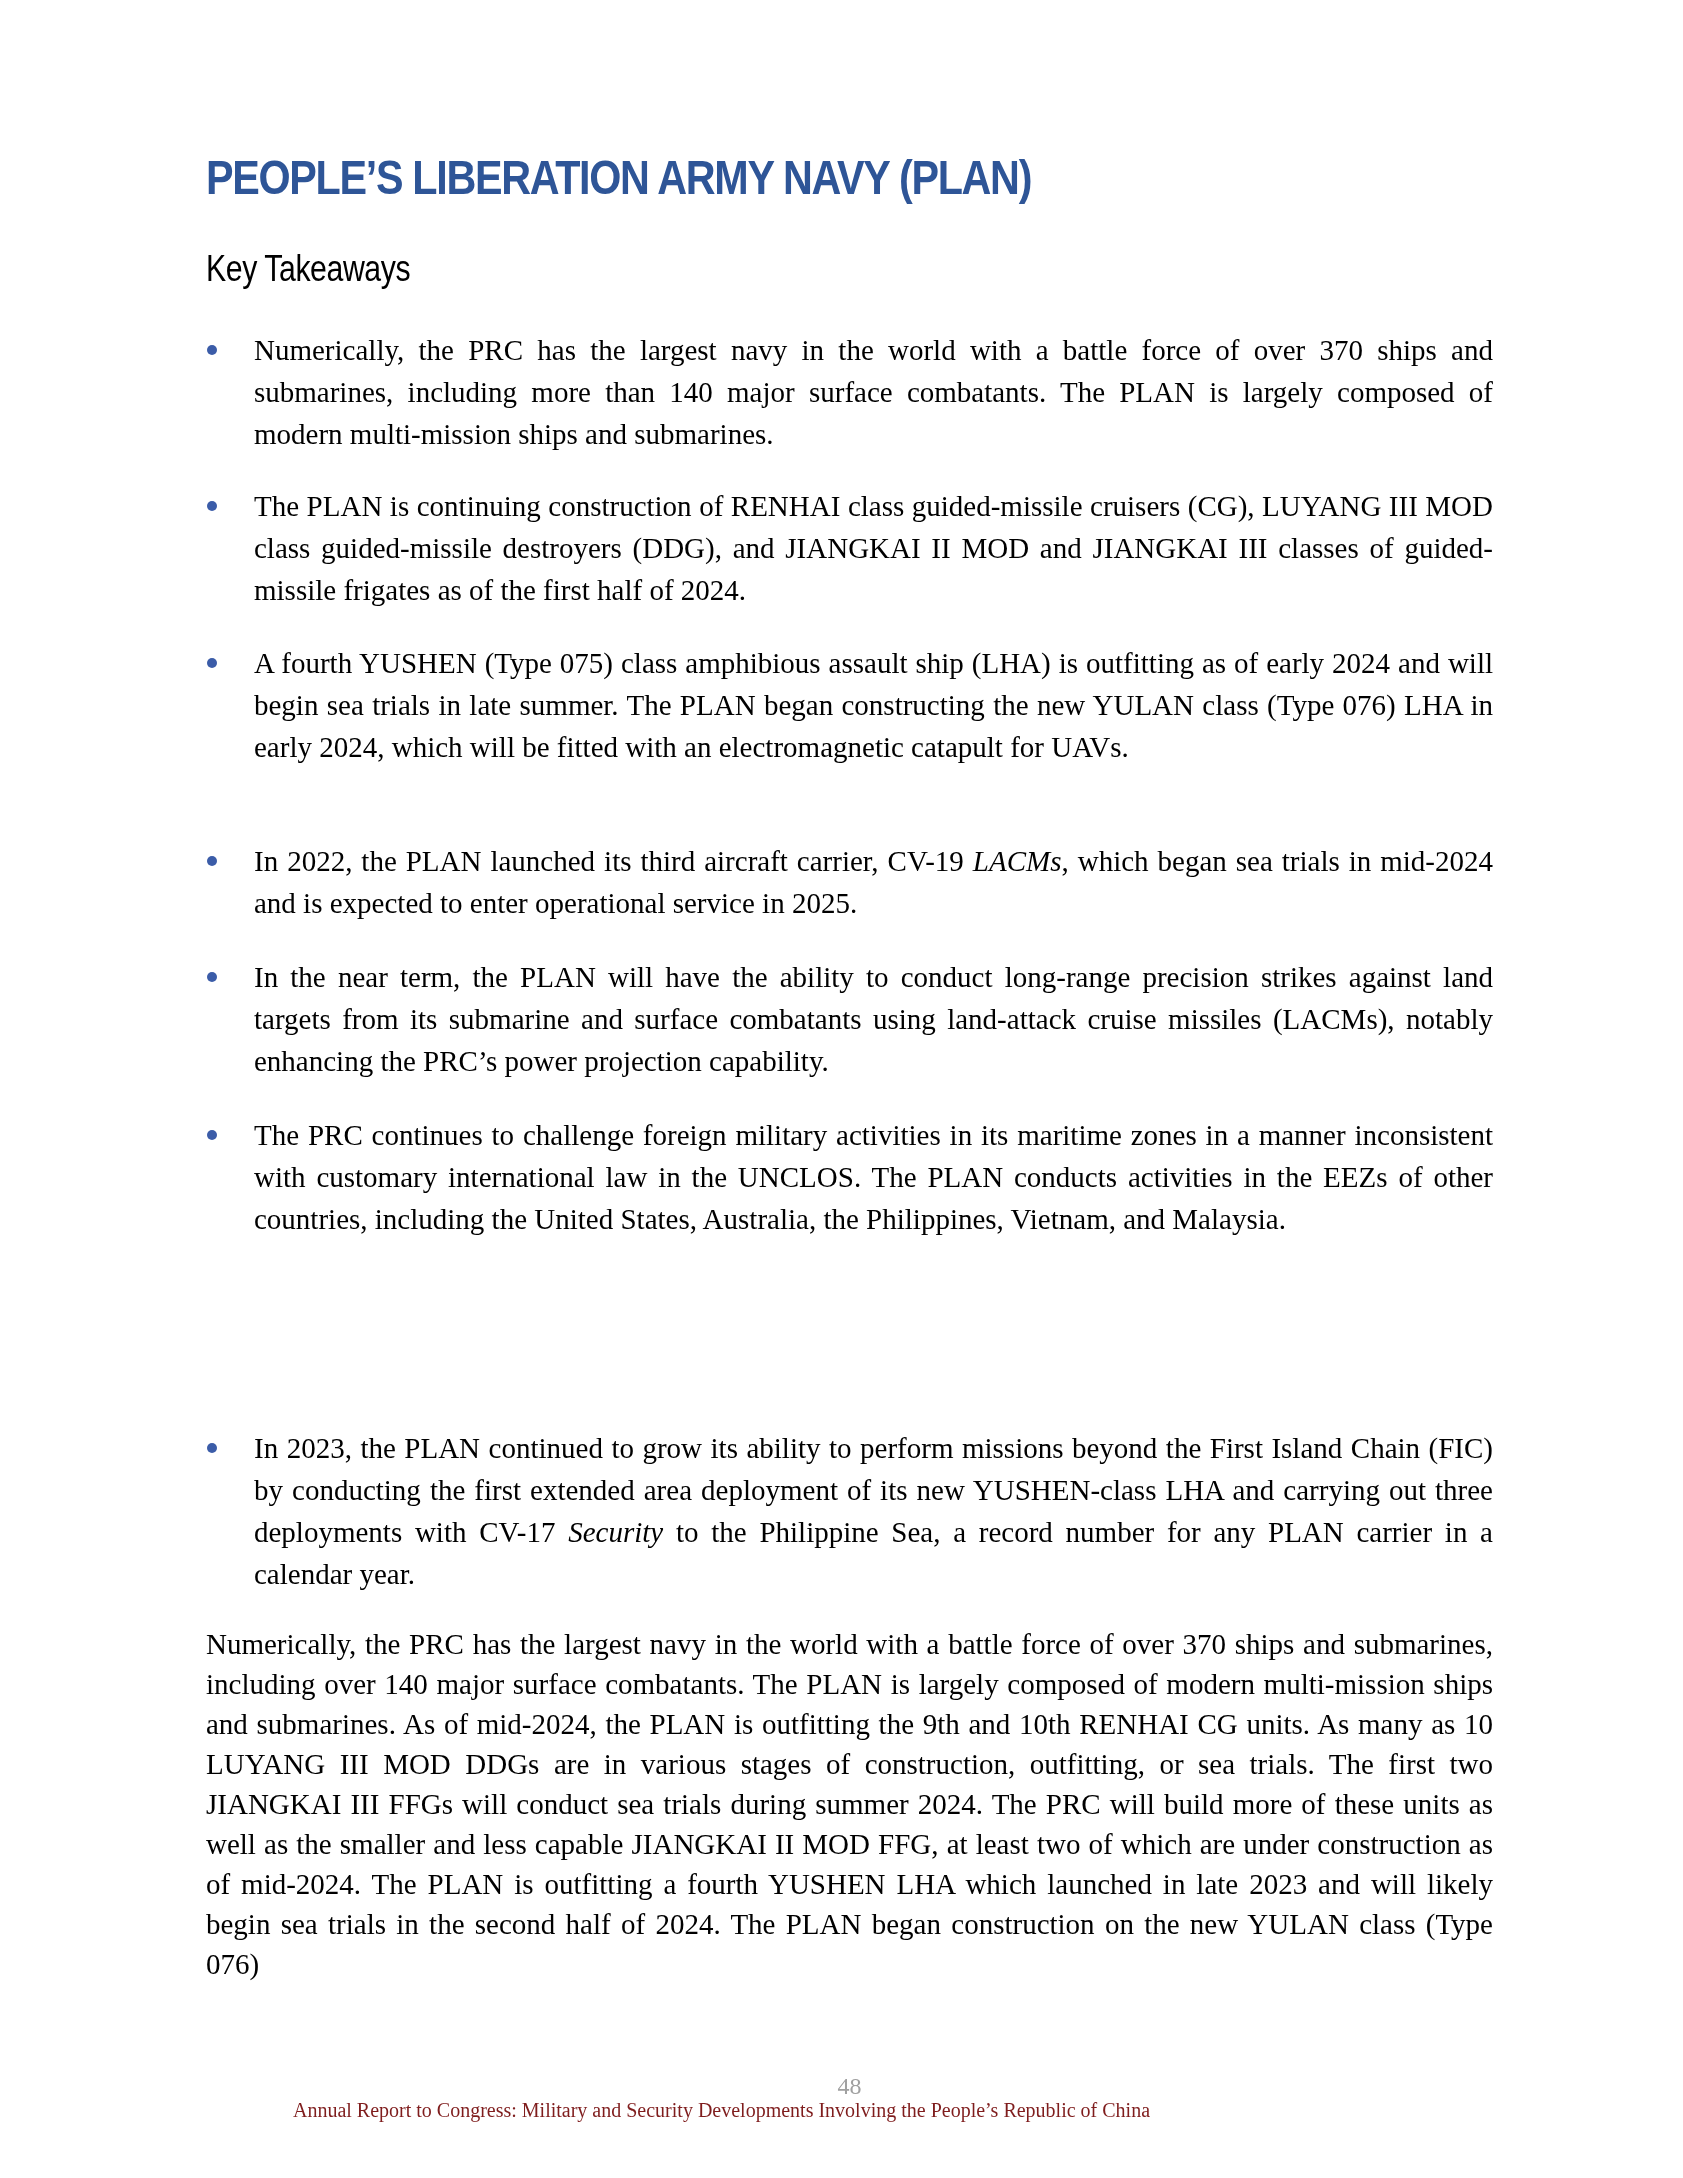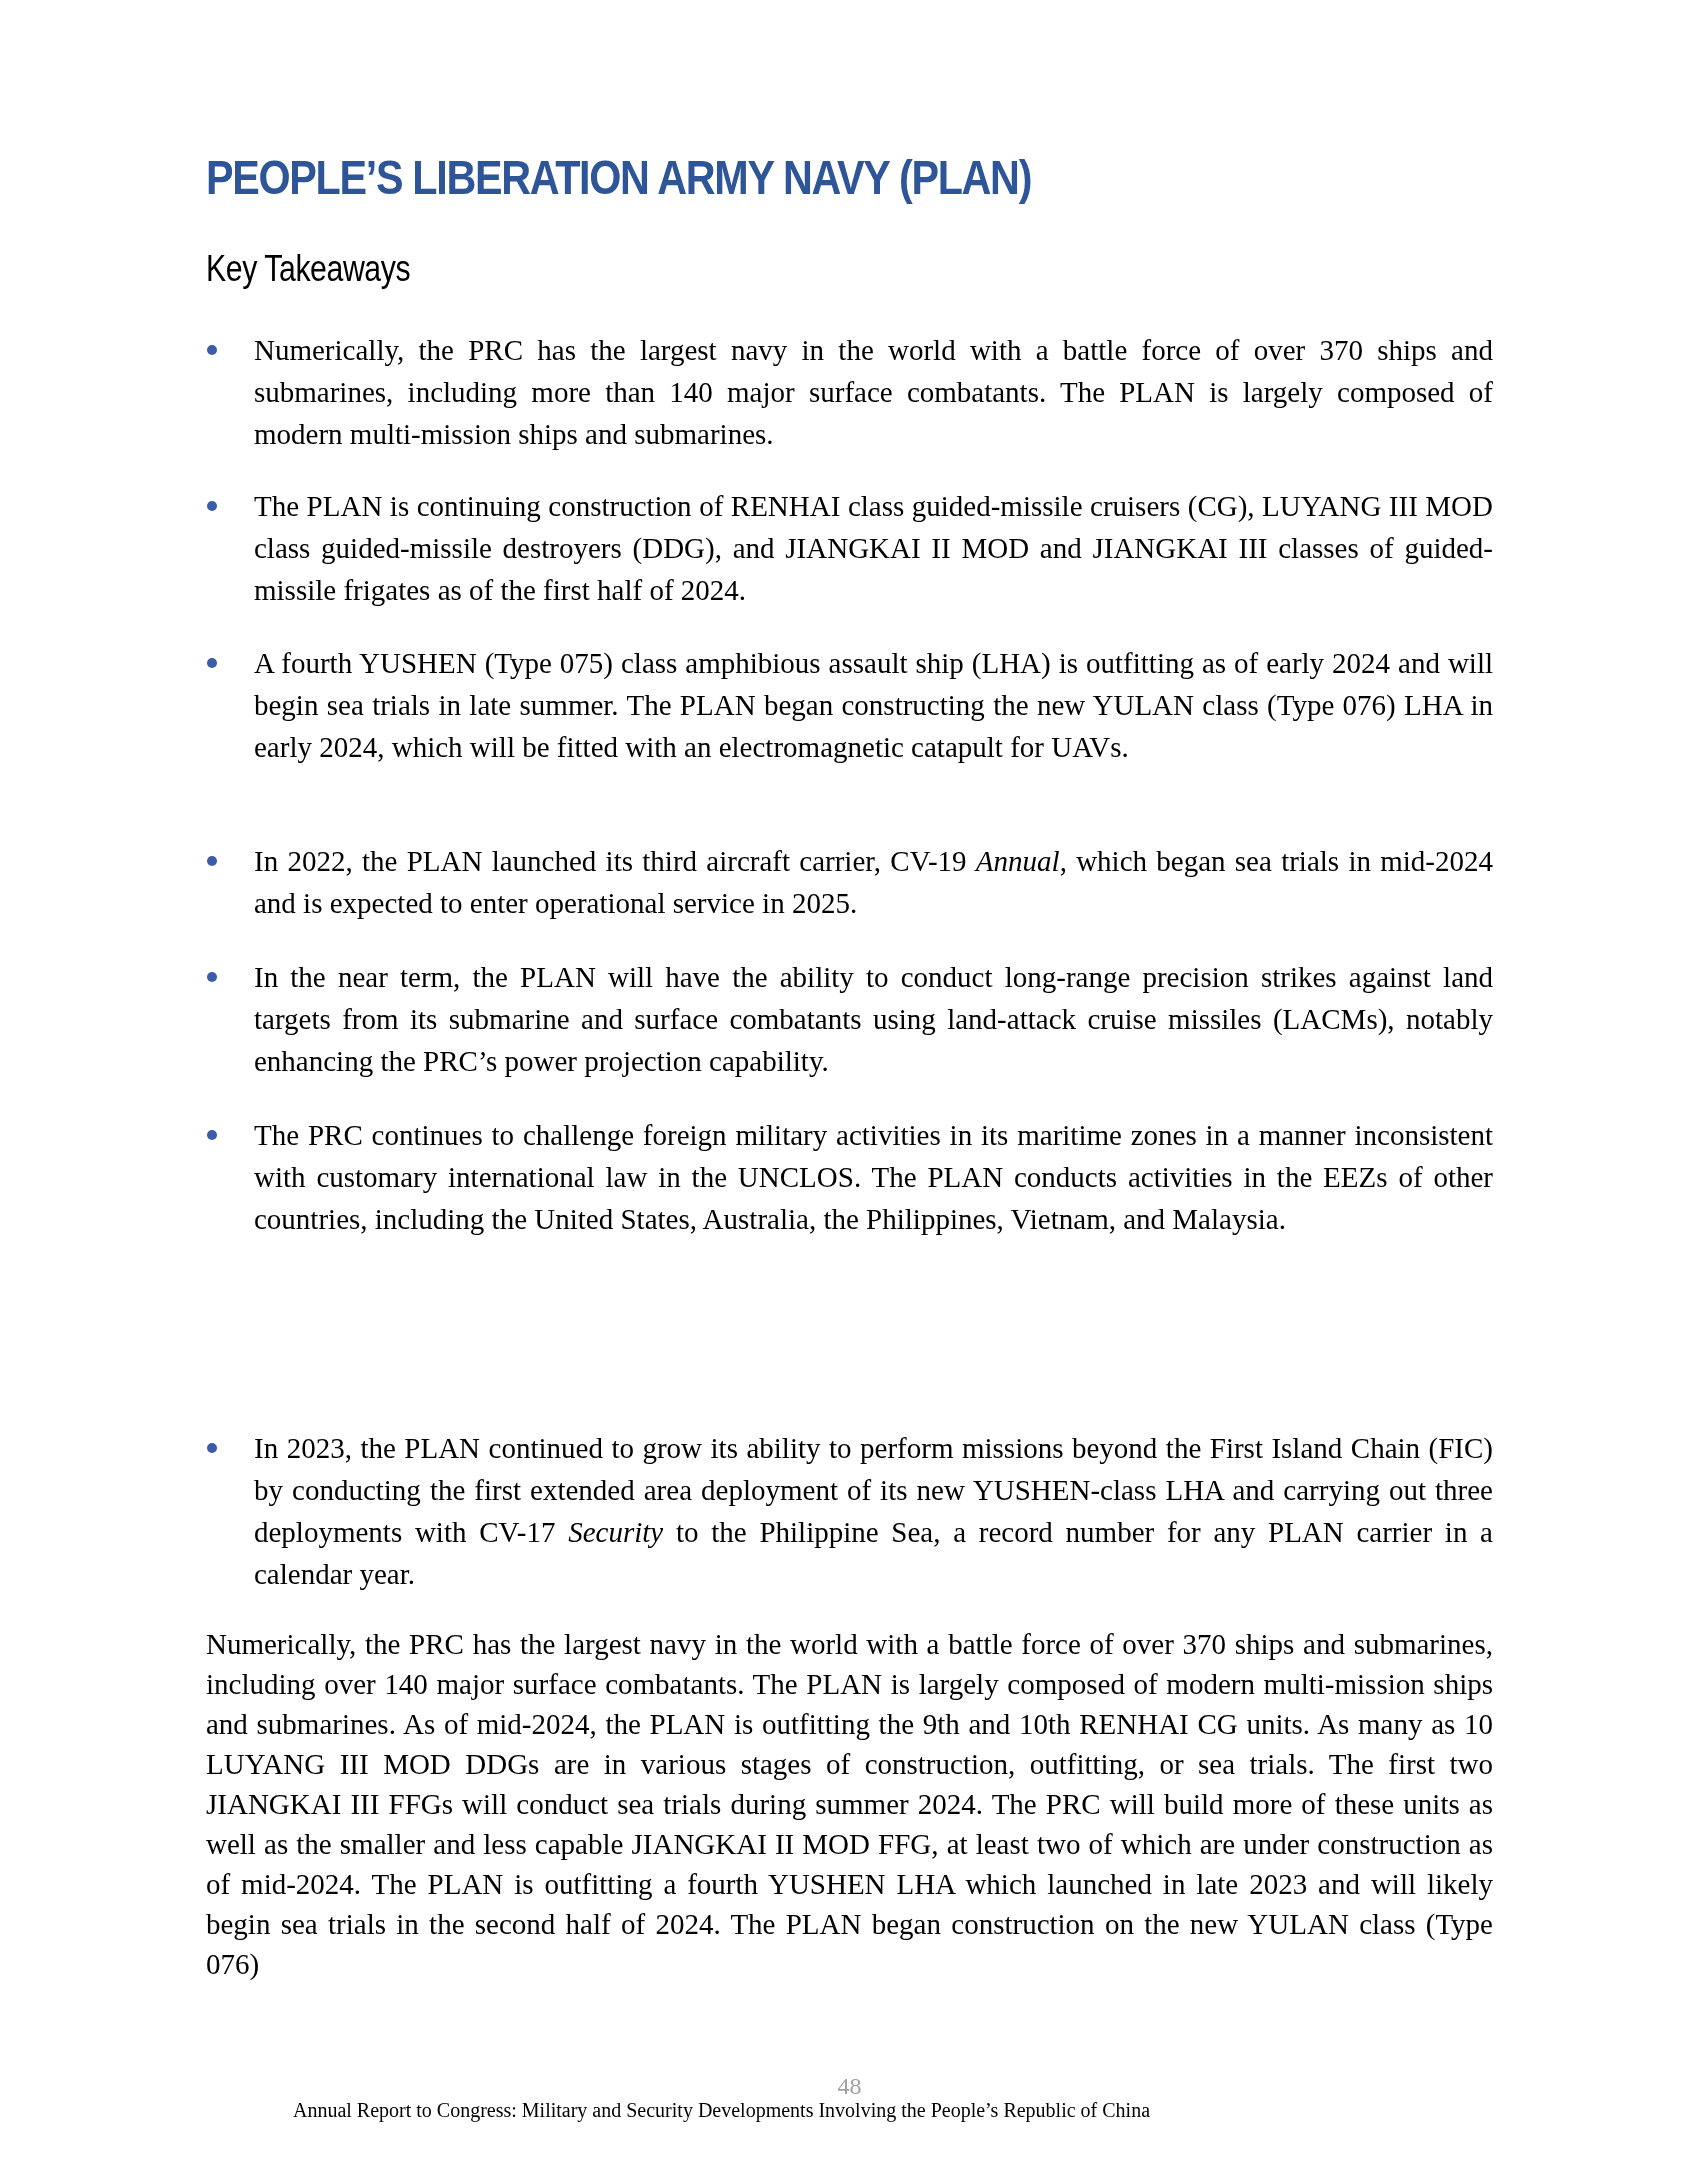--- a/index.html
+++ b/index.html
@@ -31,21 +31,21 @@
     position: absolute; left: 198px; top: 1624px; width: 1287px;
     font-family: "Liberation Serif", serif; font-size: 29px; line-height: 40px;
     color: #000; text-align: justify; margin: 0;
   }
   .pagenum {
     position: absolute; left: 0; width: 1683px; top: 2073px; text-align: center;
     font-family: "Liberation Serif", serif; font-size: 24px; color: #A0A0A0;
   }
   .footer {
     position: absolute; left: 0; width: 1427px; top: 2099px; text-align: center;
-    font-family: "Liberation Serif", serif; font-size: 20px; color: #000000;
+    font-family: "Liberation Serif", serif; font-size: 20px; color: #7f1d1d;
   }
   i { font-style: italic; }
 </style>
 </head>
 <body>
 
 <div class="page">
   <h1 class="title">PEOPLE’S LIBERATION ARMY NAVY (PLAN)</h1>
   <h2 class="subtitle">Key Takeaways</h2>
 
@@ -59,21 +59,21 @@
     <span class="txt"><span>The PLAN is continuing construction of RENHAI class guided-missile cruisers (CG), LUYANG III MOD class guided-missile destroyers (DDG), and JIANGKAI II MOD and JIANGKAI III classes of guided-missile frigates as of the first half of 2024.</span><i></i><span></span></span>
   </div>
 
   <div class="bullet" style="top:642px">
     <span class="dot"></span>
     <span class="txt"><span>A fourth YUSHEN (Type 075) class amphibious assault ship (LHA) is outfitting as of early 2024 and will begin sea trials in late summer. The PLAN began constructing the new YULAN class (Type 076) LHA in early 2024, which will be fitted with an electromagnetic catapult for UAVs.</span><i></i><span></span></span>
   </div>
 
   <div class="bullet" style="top:840px">
     <span class="dot"></span>
-    <span class="txt"><span>In 2022, the PLAN launched its third aircraft carrier, CV-19 </span><i>Annual</i><span>, which began sea trials in mid-2024 and is expected to enter operational service in 2025.</span></span>
+    <span class="txt"><span>In 2022, the PLAN launched its third aircraft carrier, CV-19 </span><i>LACMs</i><span>, which began sea trials in mid-2024 and is expected to enter operational service in 2025.</span></span>
   </div>
 
   <div class="bullet" style="top:956px">
     <span class="dot"></span>
     <span class="txt"><span>In the near term, the PLAN will have the ability to conduct long-range precision strikes against land targets from its submarine and surface combatants using land-attack cruise missiles (LACMs), notably enhancing the PRC’s power projection capability.</span><i></i><span></span></span>
   </div>
 
   <div class="bullet" style="top:1114px">
     <span class="dot"></span>
     <span class="txt"><span>The PRC continues to challenge foreign military activities in its maritime zones in a manner inconsistent with customary international law in the UNCLOS. The PLAN conducts activities in the EEZs of other countries, including the United States, Australia, the Philippines, Vietnam, and Malaysia.</span><i></i><span></span></span>

